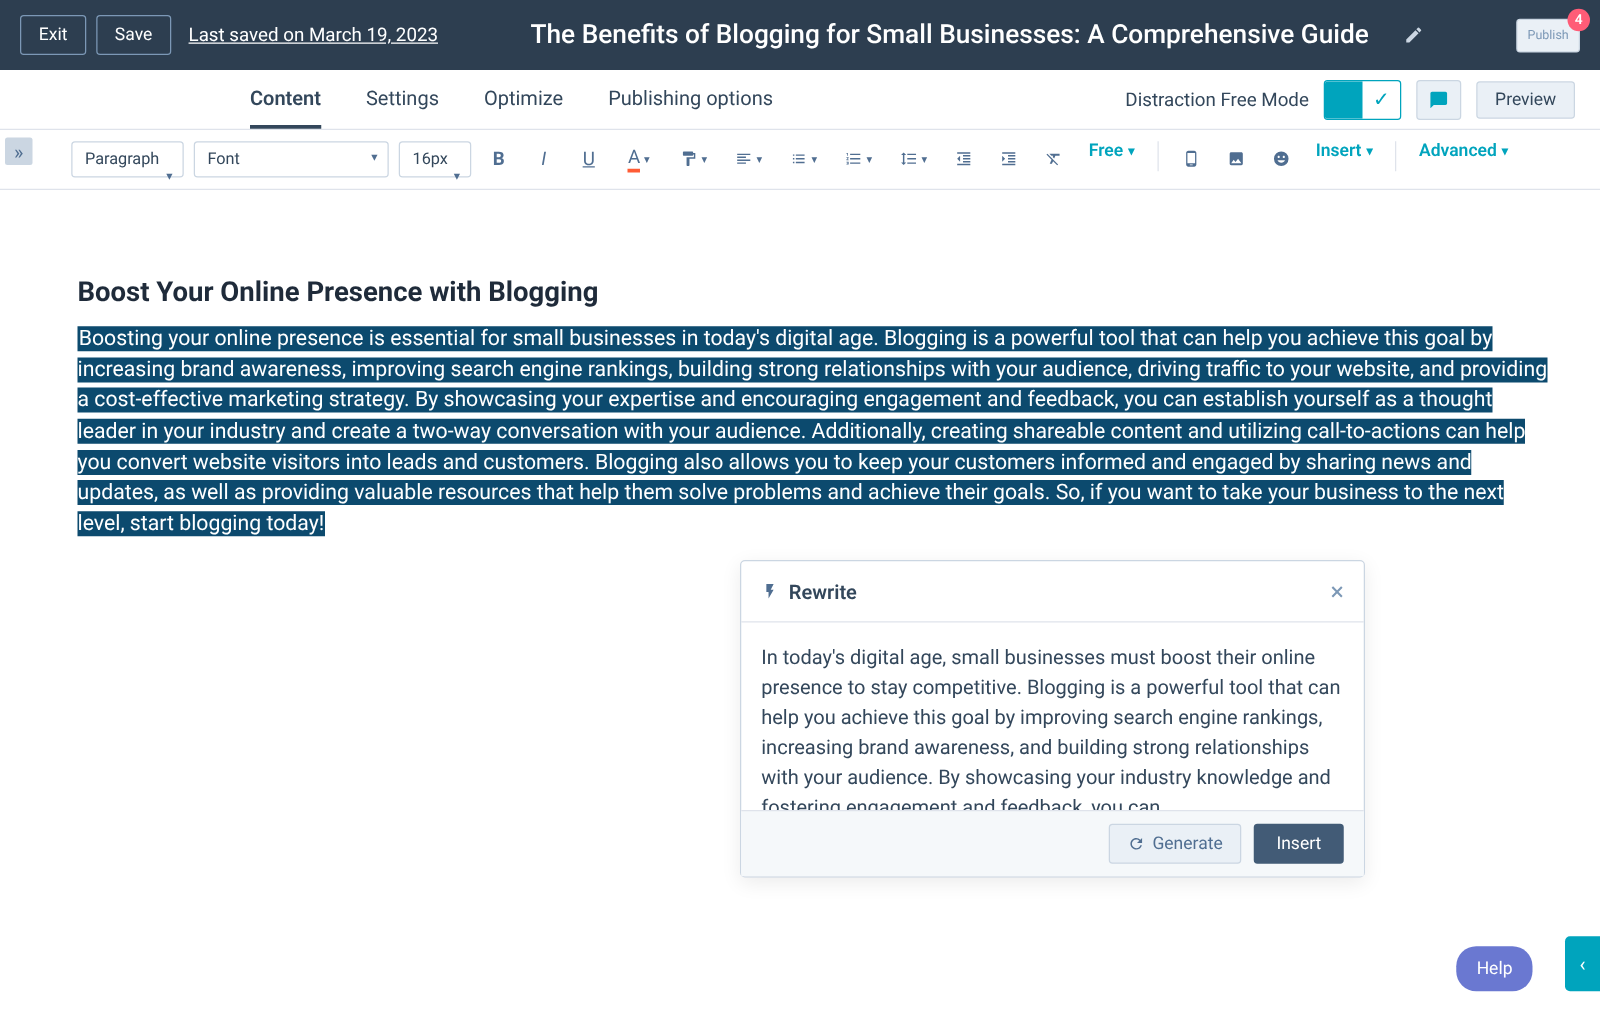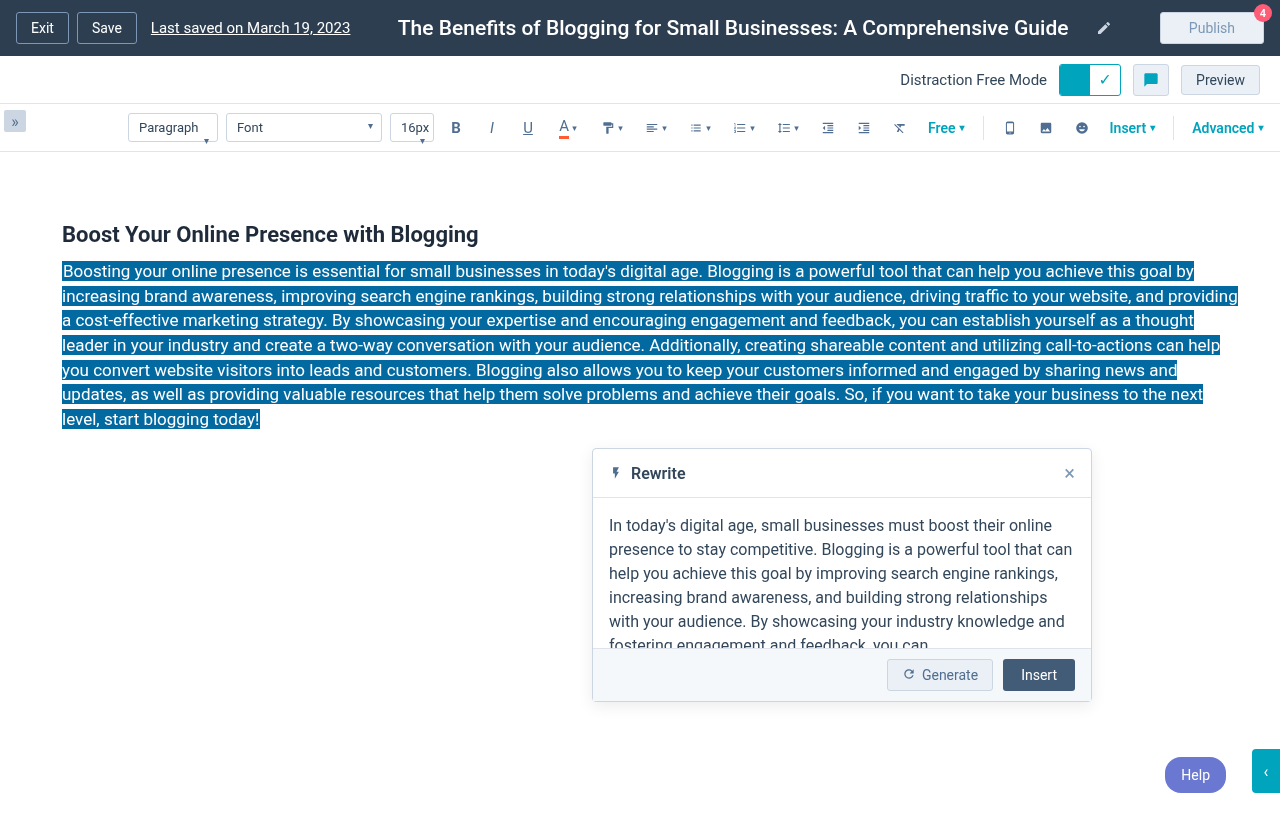--- a/index.html
+++ b/index.html
@@ -4,56 +4,56 @@
 <style>
 *{margin:0;padding:0;box-sizing:border-box;font-family:-apple-system,BlinkMacSystemFont,"Segoe UI",Roboto,Arial,sans-serif}
 body{background:#fff;width:1280px;height:813px;overflow:hidden;position:relative}
 .topbar{background:#2d3e50;height:56px;display:flex;align-items:center;padding:0 16px;color:#fff}
 .btn-outline{background:transparent;border:1px solid #7c98b6;color:#fff;padding:7px 14px;border-radius:3px;font-size:14px;cursor:pointer;margin-right:8px}
 .last-saved{color:#fff;text-decoration:underline;font-size:15px;margin-left:6px}
 .title-wrap{flex:1;display:flex;justify-content:center;align-items:center;gap:28px}
 .doc-title{font-size:21px;font-weight:500;color:#fff}
 .pencil-icon{width:16px;height:16px;fill:#cbd6e2;cursor:pointer}
 .publish-wrap{position:relative}
-.btn-publish{background:#eaf0f6;border:1px solid #cbd6e2;color:#7c98b6;padding:7px 28px;border-radius:3px;font-size:14px;cursor:pointer}
+.btn-publish{background:#eaf0f6;border:1px solid #cbd6e2;color:#7c98b6;padding:7px 8px;border-radius:3px;font-size:10px;cursor:pointer}
 .badge{position:absolute;top:-8px;right:-8px;background:#ff5c77;color:#fff;border-radius:50%;width:18px;height:18px;display:flex;align-items:center;justify-content:center;font-size:11px;font-weight:600}
 .subbar{height:48px;border-bottom:1px solid #dfe3eb;display:flex;align-items:center;padding:0 20px}
 .tabs{display:flex;gap:36px;margin-left:180px}
 .tab{font-size:16px;color:#33475b;padding:12px 0;cursor:pointer}
 .tab.active{color:#33475b;font-weight:600;border-bottom:3px solid #33475b}
 .subbar-right{margin-left:auto;display:flex;align-items:center;gap:12px}
 .dfm-label{font-size:15px;color:#33475b}
 .toggle-check{display:flex;border:1px solid #00a4bd;border-radius:3px;overflow:hidden;height:32px}
 .toggle-on{background:#00a4bd;width:30px}
 .toggle-check-icon{width:30px;display:flex;align-items:center;justify-content:center;color:#00a4bd;font-size:16px}
 .btn-comment{border:1px solid #cbd6e2;background:#eaf0f6;width:36px;height:32px;border-radius:3px;display:flex;align-items:center;justify-content:center;cursor:pointer;color:#00a4bd}
 .btn-preview{border:1px solid #cbd6e2;background:#eaf0f6;padding:6px 14px;border-radius:3px;font-size:14px;color:#33475b;cursor:pointer}
 .toolbar{height:48px;border-bottom:1px solid #dfe3eb;display:flex;align-items:center;padding:0 8px;background:#fff;position:relative}
 .collapse{position:absolute;left:4px;top:6px;background:#cbd6e2;width:22px;height:22px;border-radius:2px;display:flex;align-items:center;justify-content:center;cursor:pointer;color:#506e91}
-.toolbar-inner{margin-left:120px;display:flex;align-items:center;gap:8px}
+.toolbar-inner{margin-left:49px;display:flex;align-items:flex-start;gap:8px}
 .select-box{border:1px solid #cbd6e2;border-radius:3px;padding:6px 26px 6px 10px;font-size:13px;color:#33475b;background:#fff;cursor:pointer;position:relative}
 .select-box::after{content:"▾";position:absolute;right:8px;color:#506e91;font-size:10px}
 .tool-btn{width:28px;height:28px;display:flex;align-items:center;justify-content:center;cursor:pointer;color:#506e91;font-size:15px;border-radius:2px}
 .tool-btn.wider{width:36px;position:relative}
 .tool-btn.wider::after{content:"▾";font-size:9px;margin-left:3px}
 .text-color{border-bottom:3px solid #ff5c35;padding-bottom:0;height:22px}
 .more-btn{color:#00a4bd;font-weight:600;font-size:14px;cursor:pointer;padding:0 6px;display:flex;align-items:center;gap:4px}
 .more-btn::after{content:"▾";font-size:10px}
 .divider{width:1px;height:24px;background:#dfe3eb;margin:0 4px}
 .editor{padding:60px 32px 20px 32px;margin:10px 10px 0 30px;background:#fff}
 .heading{font-size:22px;font-weight:700;color:#1f2b3a;margin-bottom:12px}
 .body-text{font-size:17px;line-height:1.45;color:#fff}
-.body-text span{background:#0369a1;padding:0 1px}
+.body-text span{background:#0c4a6e;padding:0 1px}
 .rewrite-popup{position:absolute;left:592px;top:448px;width:500px;background:#fff;border:1px solid #cbd6e2;border-radius:4px;box-shadow:0 4px 16px rgba(0,0,0,0.08)}
 .rewrite-header{display:flex;align-items:center;padding:12px 16px;border-bottom:1px solid #dfe3eb}
 .rewrite-title{font-size:16px;font-weight:600;color:#33475b;display:flex;align-items:center;gap:8px}
 .close-x{margin-left:auto;font-size:20px;color:#7c98b6;cursor:pointer}
 .rewrite-body{padding:16px;font-size:16px;line-height:1.5;color:#33475b;max-height:150px;overflow:hidden}
 .rewrite-footer{padding:10px 16px;border-top:1px solid #dfe3eb;display:flex;justify-content:flex-end;gap:10px;background:#f5f8fa}
-.btn-generate{background:#eaf0f6;border:1px solid #cbd6e2;padding:7px 14px;border-radius:3px;font-size:14px;color:#506e91;cursor:pointer;display:flex;align-items:flex-start;gap:6px}
+.btn-generate{background:#eaf0f6;border:1px solid #cbd6e2;padding:7px 14px;border-radius:3px;font-size:14px;color:#506e91;cursor:pointer;display:flex;align-items:center;gap:6px}
 .btn-insert{background:#425b76;color:#fff;border:none;padding:7px 18px;border-radius:3px;font-size:14px;cursor:pointer}
 .help-btn{position:absolute;bottom:20px;right:54px;background:#6a78d1;color:#fff;padding:10px 16px;border-radius:16px;font-size:14px;cursor:pointer}
 .side-tab{position:absolute;bottom:20px;right:0;background:#00a4bd;color:#fff;width:28px;height:44px;border-radius:4px 0 0 4px;display:flex;align-items:center;justify-content:center;cursor:pointer;font-size:16px}
 svg{display:block}
 </style>
 </head>
 <body>
 
 <div class="topbar">
   <button class="btn-outline">Exit</button>
@@ -65,41 +65,47 @@
         <path d="M3 17.25V21h3.75L17.81 9.94l-3.75-3.75L3 17.25zM20.71 7.04a1 1 0 0 0 0-1.41l-2.34-2.34a1 1 0 0 0-1.41 0l-1.83 1.83 3.75 3.75 1.83-1.83z"></path>
       </svg>
   </div>
   <div class="publish-wrap">
     <button class="btn-publish">Publish</button>
     <span class="badge">4</span>
   </div>
 </div>
 
 <div class="subbar">
+  <div class="tabs">
+    <div class="tab active">Content</div>
+    <div class="tab">Settings</div>
+    <div class="tab">Optimize</div>
+    <div class="tab">Publishing options</div>
+  </div>
   <div class="subbar-right">
     <span class="dfm-label">Distraction Free Mode</span>
     <div class="toggle-check">
       <div class="toggle-on"></div>
       <div class="toggle-check-icon">✓</div>
     </div>
     <div class="btn-comment">
       <svg width="16" height="16" viewBox="0 0 24 24" fill="#00a4bd">
           <path d="M20 2H4c-1.1 0-2 .9-2 2v18l4-4h14c1.1 0 2-.9 2-2V4c0-1.1-.9-2-2-2z"></path>
         </svg>
     </div>
     <button class="btn-preview">Preview</button>
   </div>
 </div>
 
 <div class="toolbar">
   <div class="collapse">»</div>
   <div class="toolbar-inner">
     <div class="select-box" style="width:90px">Paragraph</div>
     <div class="select-box" style="width:156px">Font</div>
-    <div class="select-box" style="width:44px">16px</div>
+    <div class="select-box" style="width:58px">16px</div>
     <div class="tool-btn">
         <b>B</b>
       </div>
     <div class="tool-btn">
         <i>I</i>
       </div>
     <div class="tool-btn">
         <u>U</u>
       </div>
     <div class="tool-btn wider">

